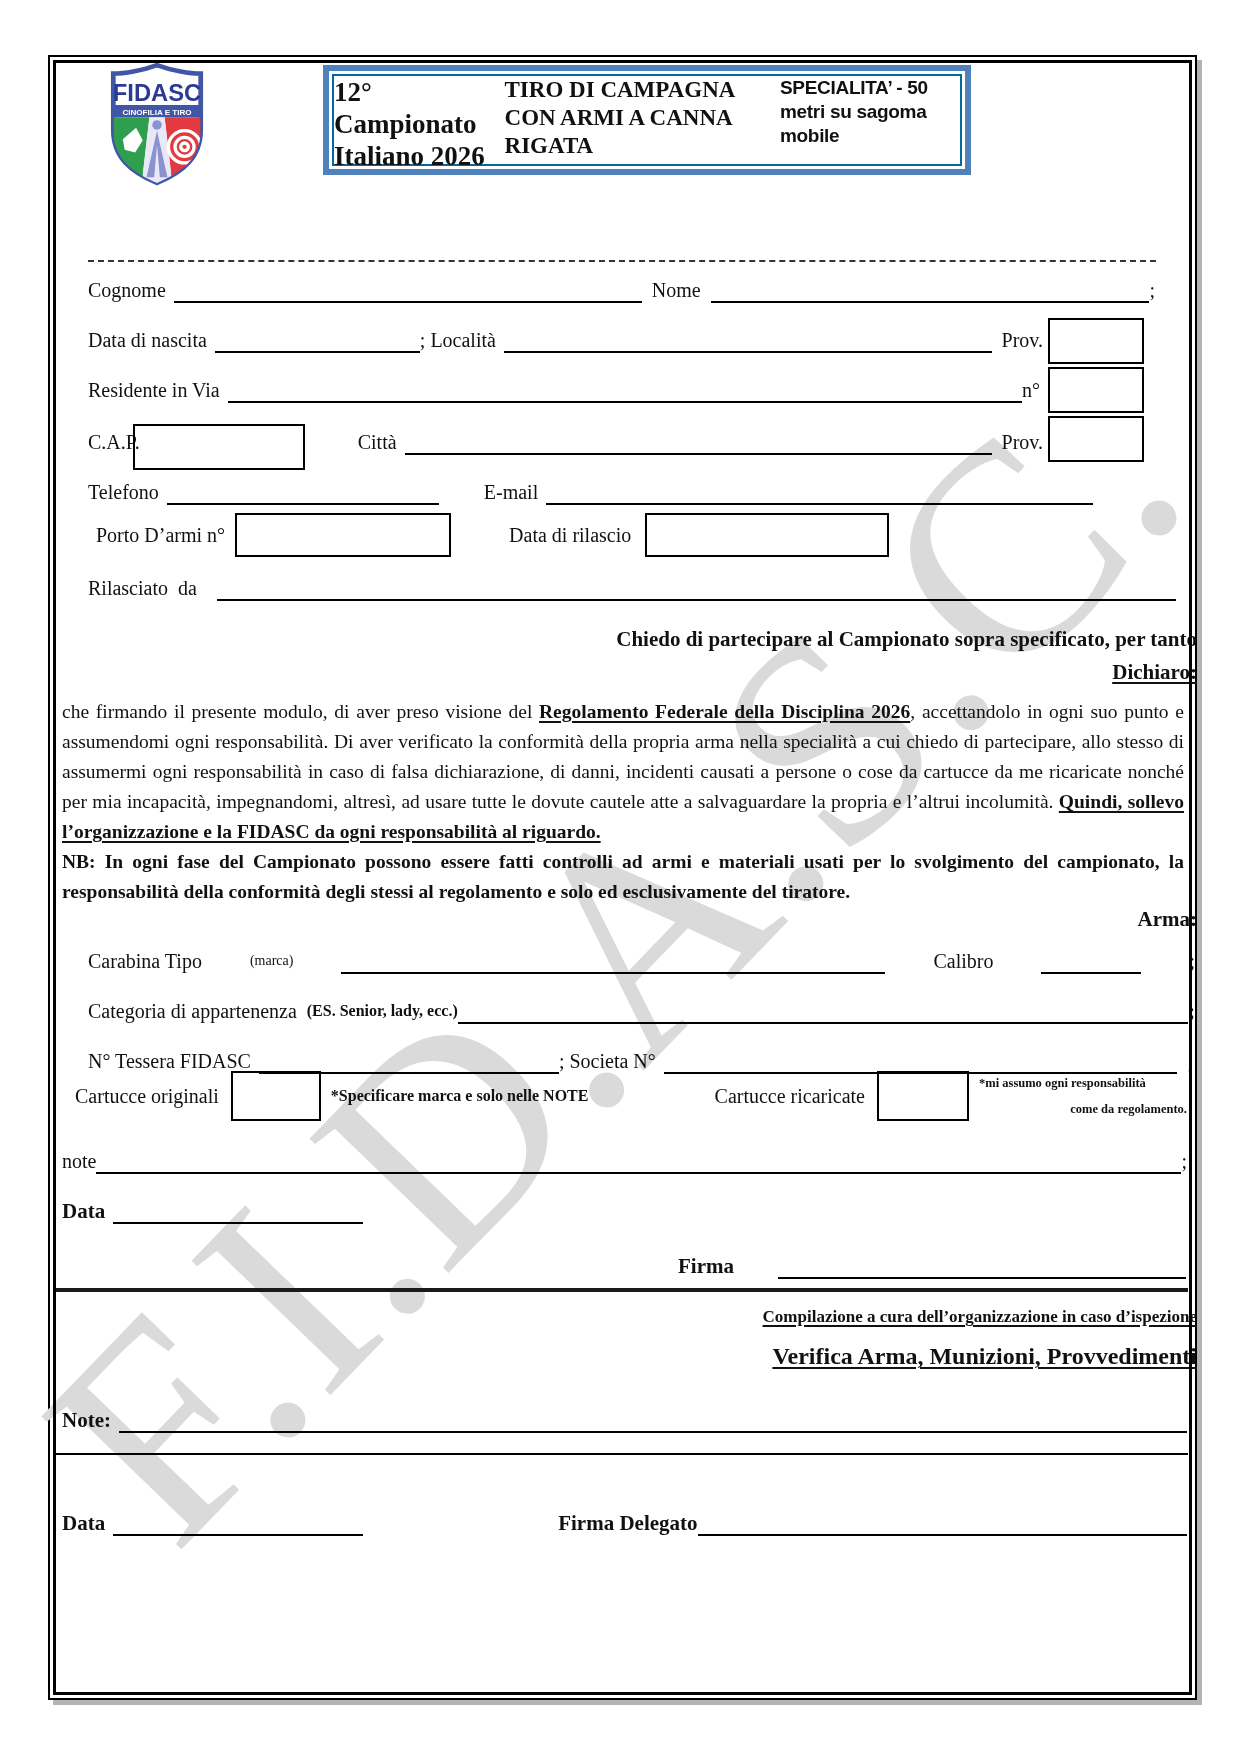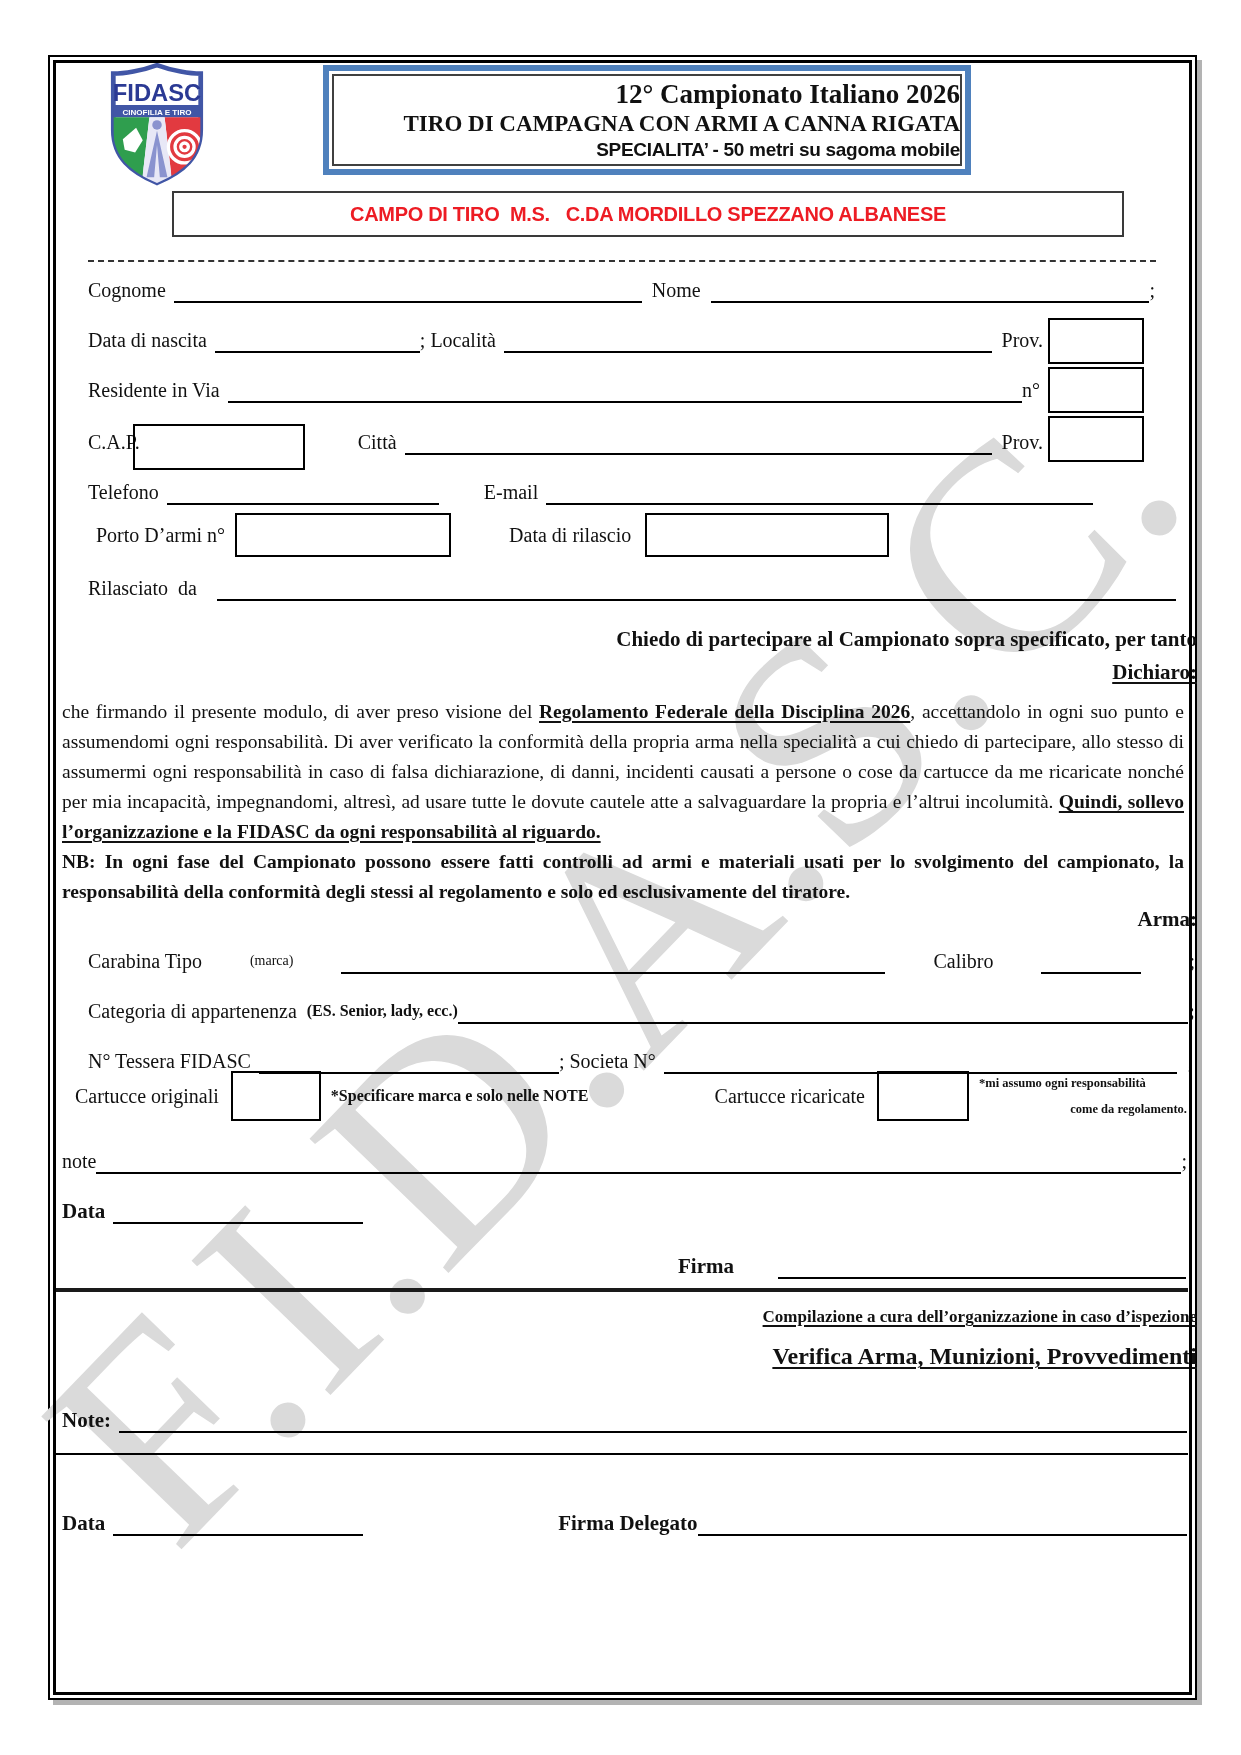--- a/index.html
+++ b/index.html
@@ -10,22 +10,22 @@
         box-shadow:5px 5px 0 #b3b3b3;pointer-events:none;}
   .sheet::after{content:"";position:absolute;inset:5px;border:3px solid #000;pointer-events:none;}
   .watermark{position:absolute;left:565px;top:905px;
         transform:translate(-50%,-50%) rotate(-46deg);
         font-family:"Liberation Serif",serif;font-size:295px;font-weight:normal;
         color:#dadada;white-space:nowrap;z-index:0;pointer-events:none;}
   .abs{position:absolute;}
   .logo{position:absolute;left:52px;top:6px;width:114px;height:126px;}
   .hdr{position:absolute;left:275px;top:10px;width:648px;height:110px;
         border:6px solid #4f81bd;box-sizing:border-box;background:#fff;}
-  .hdr-inner{position:absolute;inset:3px;border:2px solid #404040;
-        display:flex;flex-direction:column;justify-content:center;align-items:flex-end;}
+  .hdr-inner{position:absolute;inset:3px;border:2px solid #0369a1;
+        display:flex;flex-direction:row;justify-content:center;align-items:flex-start;}
   .hdr-title{font-size:27px;font-weight:bold;line-height:32px;}
   .hdr-sub{font-size:23px;font-weight:bold;line-height:28px;}
   .hdr-spec{font-family:"Liberation Sans",sans-serif;font-size:19px;font-weight:bold;
         line-height:24px;letter-spacing:-0.3px;}
   .venue{position:absolute;left:124px;top:136px;width:952px;height:46px;
         border:2px solid #3a3a3a;box-sizing:border-box;display:flex;align-items:center;justify-content:center;}
   .venue-text{font-family:"Liberation Sans",sans-serif;font-weight:bold;font-size:20px;
         color:#ed1c24;white-space:pre;letter-spacing:-0.3px;}
   .dashes{position:absolute;left:40px;top:205px;width:1068px;border-top:2px dashed #333;}
   .row{position:absolute;display:flex;align-items:flex-end;font-size:20px;line-height:26px;}
@@ -86,23 +86,20 @@
     </svg>
 
     <div class="hdr">
       <div class="hdr-inner">
         <div class="hdr-title">12° Campionato Italiano 2026</div>
         <div class="hdr-sub">TIRO DI CAMPAGNA CON ARMI A CANNA RIGATA</div>
         <div class="hdr-spec">SPECIALITA’ - 50 metri su sagoma mobile</div>
       </div>
     </div>
 
-    <div class="venue">
-      <span class="venue-text">CAMPO DI TIRO  M.S.   C.DA MORDILLO SPEZZANO ALBANESE</span>
-    </div>
 
     <div class="dashes"></div>
 
     <div class="row" style="left:40px;top:222px;width:1067px;">
       <span class="lbl">Cognome</span>
       <span class="fill" style="width:468px;"></span>
       <span class="lbl ml">Nome</span>
       <span class="fill grow"></span>
       <span class="lbl">;</span>
     </div>

